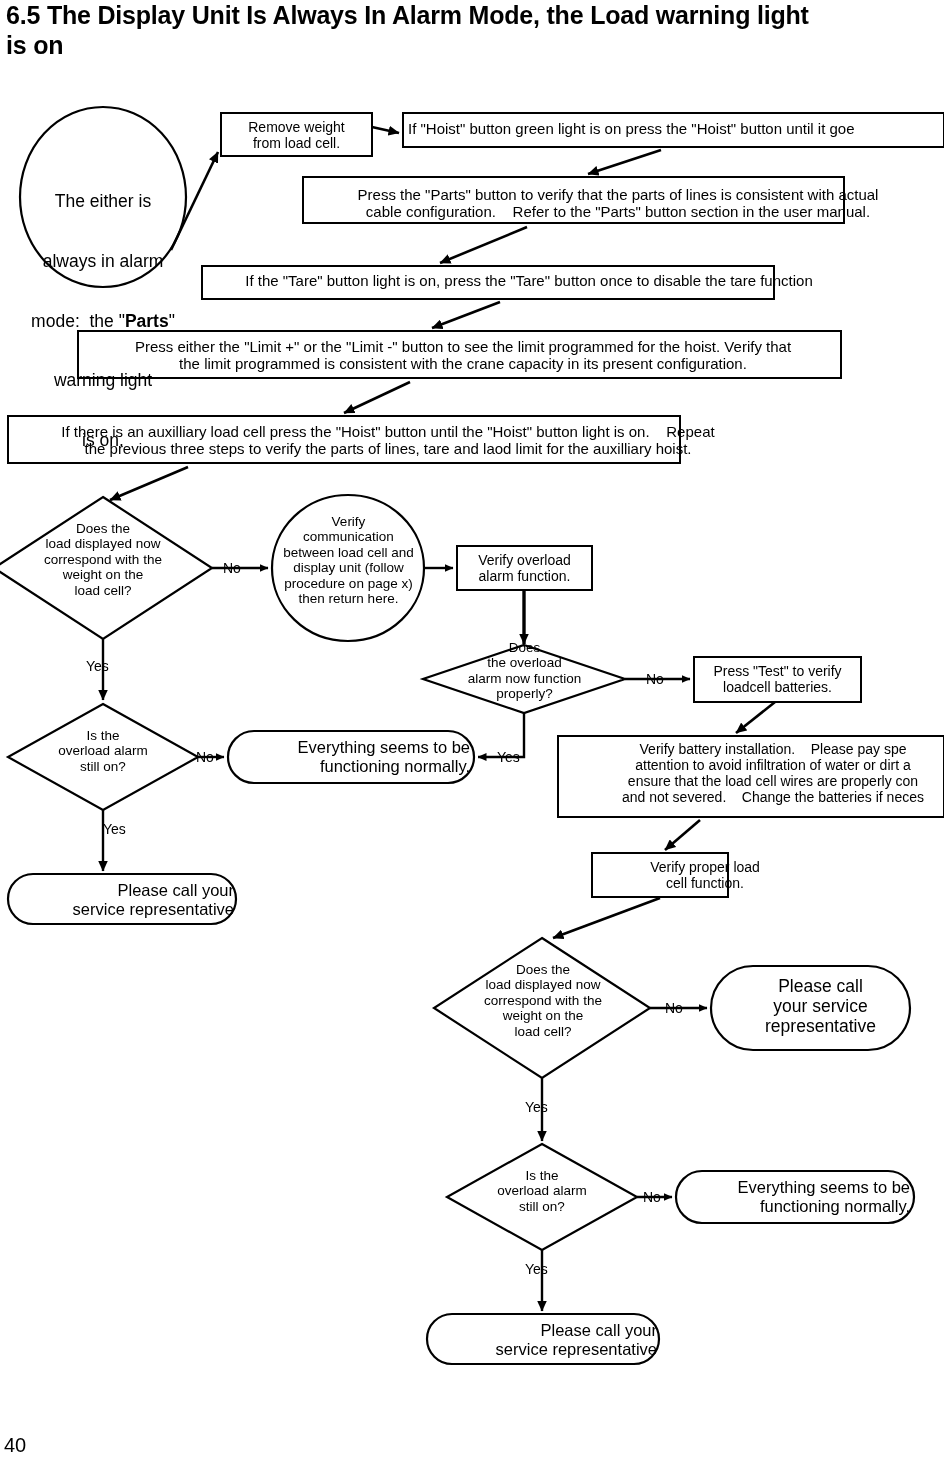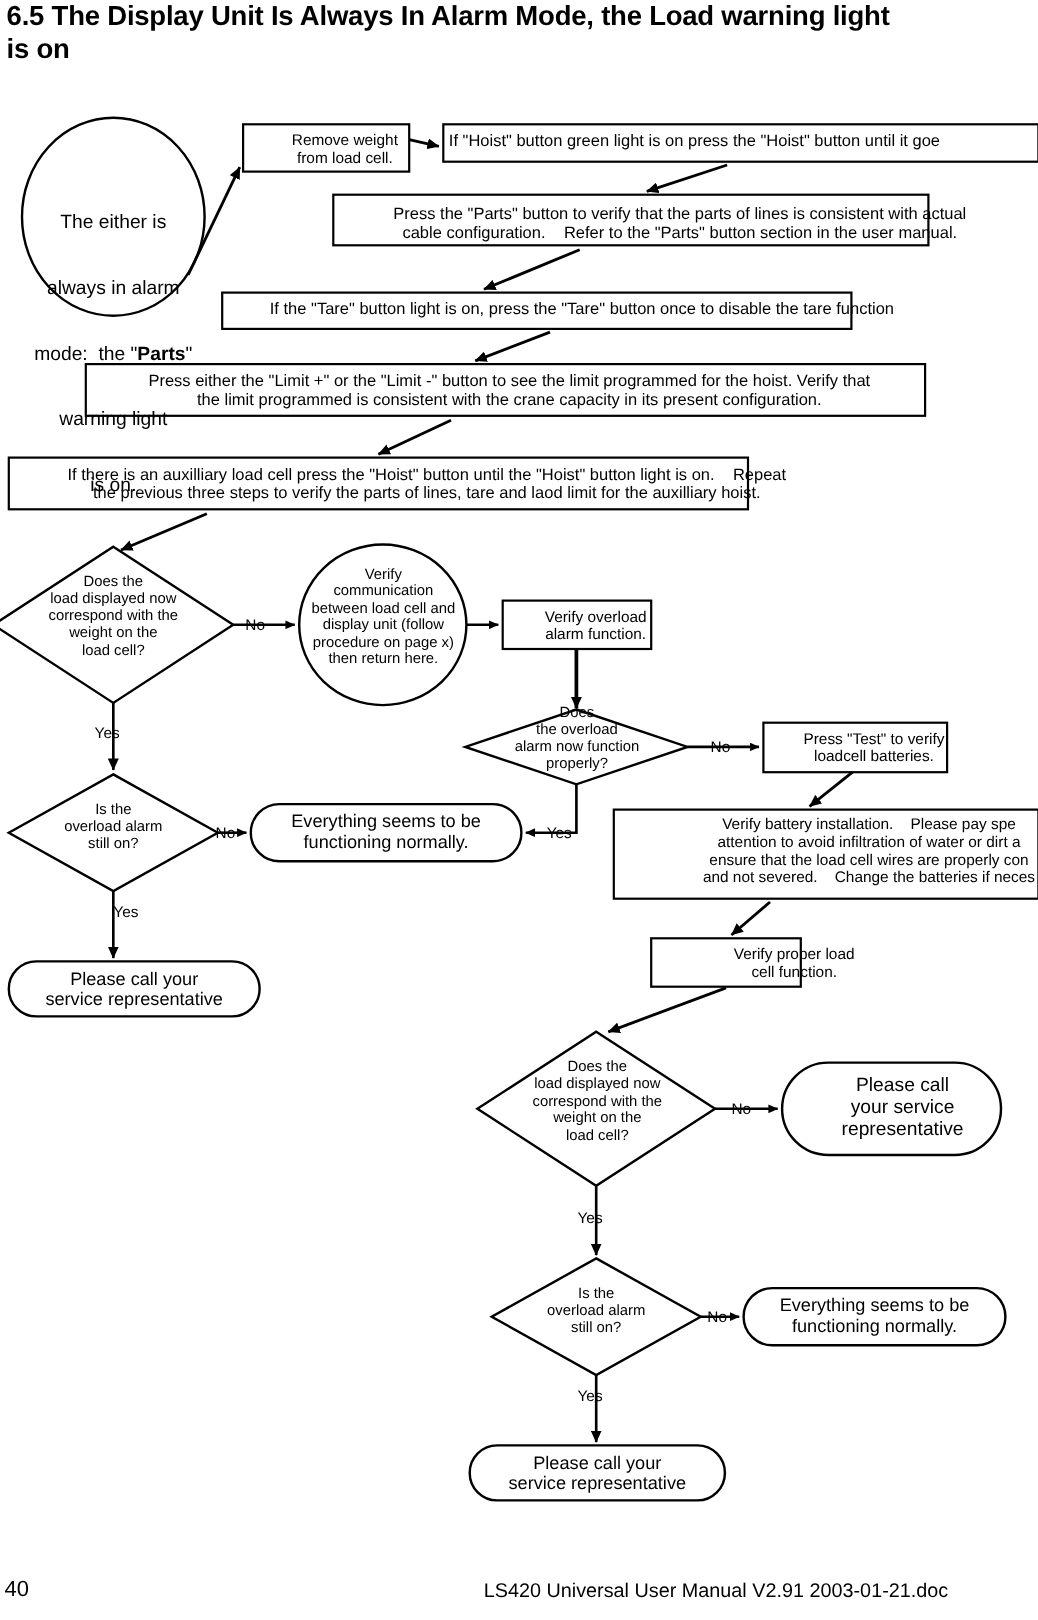--- a/index.html
+++ b/index.html
@@ -54,23 +54,23 @@
     font-family: Liberation Sans, sans-serif;
     font-size: 14px;
     color: #000;
     white-space: pre;
     line-height: 1;
   }
   .bold { font-weight: bold; }
 
   
   .t13 { font-size: 13.5px; }
-  .t14 { font-size: 14px; padding-left: 17px; }
+  .t14 { font-size: 14px; }
   .t15 { font-size: 15px; }
-  .t16 { font-size: 16.5px; }
+  .t16 { font-size: 16.5px; text-align: right; }
   .t17 { font-size: 17.5px; }
 
   
   #footer {
     position: absolute;
     left: 0;
     top: 1434px;
     width: 864px;
     height: 30px;
   }
@@ -287,14 +287,13 @@
 <div class="edge-label" style="left:103px; top:822px;">Yes</div>
 <div class="edge-label" style="left:646px; top:672px;">No</div>
 <div class="edge-label" style="left:497px; top:750px;">Yes</div>
 <div class="edge-label" style="left:665px; top:1001px;">No</div>
 <div class="edge-label" style="left:525px; top:1100px;">Yes</div>
 <div class="edge-label" style="left:643px; top:1190px;">No</div>
 <div class="edge-label" style="left:525px; top:1262px;">Yes</div>
 
 <div id="footer">
   <div id="page-number">40</div>
-  <div id="doc-ref">LS420 Universal User Manual V2.91 2003-01-21.doc</div>
 </div>
 
 </body></html>

